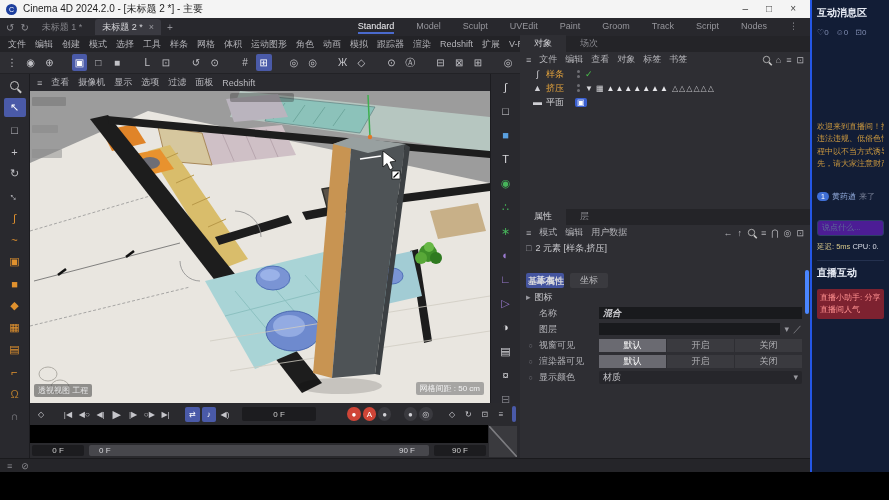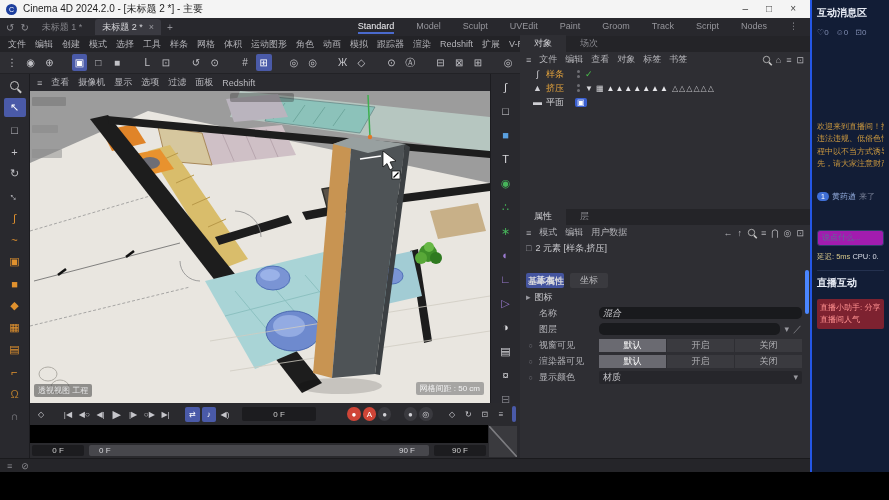--- a/index.html
+++ b/index.html
@@ -73,22 +73,22 @@
   .omicon { width:11px; text-align:center; color:#cfcfd4; font-size:9px; }
   .omname { width:26px; }
   .dots { display:inline-flex; flex-direction:column; gap:2px; margin:0 2px; }
   .dots i { width:3px; height:3px; border-radius:50%; background:#6e6e74; }
   .tagtri { letter-spacing:1px; color:#e6e6ea; font-size:8px; }
   .tagtri.hollow { color:#bdbdc2; }
   .amsec { font-size:9px; font-weight:bold; color:#d6d6da; padding:3px 8px 1px; }
   .frow { display:flex; align-items:center; gap:4px; padding:1px 8px 1px 6px; font-size:9px; height:16px; }
   .fbul { width:9px; color:#7a7a80; font-size:7px; text-align:center; }
   .flab { width:56px; color:#b4b4b9; white-space:nowrap; }
-  .finput { flex:1; background:#191a1d; height:12px; border-radius:5px; padding:4px 4px;
-            font-style:italic; color:#cfcfd3; font-size:9px; display:flex; align-items:center; }
+  .finput { flex:1; background:#191a1d; height:12px; border-radius:0; padding:4px 4px;
+            font-style:italic; color:#cfcfd3; font-size:9px; display:flex; align-items:center;font-weight:bold; }
   .seg { flex:1; display:flex; gap:1px; }
   .seg span { flex:1; height:13px; line-height:13px; text-align:center; font-size:9px;
               background:#3a3a3f; color:#b2b2b6; }
   .seg span.sel { background:#6a6a71; color:#fff; }
   .drop { flex:1; background:#26262b; height:13px; border-radius:2px; display:flex; align-items:center;
           padding:0 4px; color:#c8c8cc; font-size:9px; }
   .drop .car { margin-left:auto; color:#9a9aa0; }
   .subtab { padding:1px 10px; font-size:9px; background:#3a3a3f; color:#b8b8bc; border-radius:2px;margin-top:32px; }
   .subtab.active { background:#44549e; color:#fff; }
   .scrollblue { position:absolute; right:1px; top:234px; width:4px; height:44px; background:#4a86ff; border-radius:2px; }
@@ -130,21 +130,21 @@
   .chat { position:absolute; left:812px; top:0; width:77px; height:472px; background:#121d36;
           display:flex; flex-direction:column; padding:6px 5px; overflow:hidden; }
   .chathead { font-size:10px; font-weight:bold; color:#e9edf6; white-space:nowrap; }
   .chatstats { display:flex; gap:7px; margin-top:8px; font-size:8px; color:#7f8bb0; white-space:nowrap; }
   .welcome { margin-top:84px; font-size:8px; color:#c9973f; line-height:1.55; }
   .welcome div { white-space:nowrap; overflow:hidden; }
   .joinrow { margin-top:20px; display:flex; align-items:center; gap:3px; font-size:8px; white-space:nowrap; }
   .joinbadge { background:#3f6fd6; color:#fff; font-size:7px; border-radius:5px; padding:0 4px; line-height:9px; }
   .joinname { color:#8fa8d8; }
   .joinsuf { color:#7a8298; }
-  .chatinput { margin-top:28px; width:100%; height:16px; background:#a21caf; border:1px solid #2c3f66;
+  .chatinput { margin-top:18px; width:100%; height:16px; background:#4c1d95; border:1px solid #2c3f66;
                border-radius:3px; font-size:8px; color:#cdd6ea; padding:0 4px; outline:none;
                font-family:"Liberation Sans",sans-serif; }
   .chatinput::placeholder { color:#5c6d96; }
   .latrow { margin-top:6px; font-size:7.5px; color:#d8c98a; white-space:nowrap; }
   .latrow .cpu { color:#d8dce6; }
   .chatsec { margin-top:8px; padding-top:5px; border-top:1px solid #24314f; font-size:10px; font-weight:bold; color:#e9edf6; white-space:nowrap; }
   .banner { margin-top:9px; background:#7d2230; border-radius:2px; padding:3px 3px; font-size:8px;
             color:#ff9090; line-height:1.5; }
   .banner div { white-space:nowrap; overflow:hidden; }
 </style>

